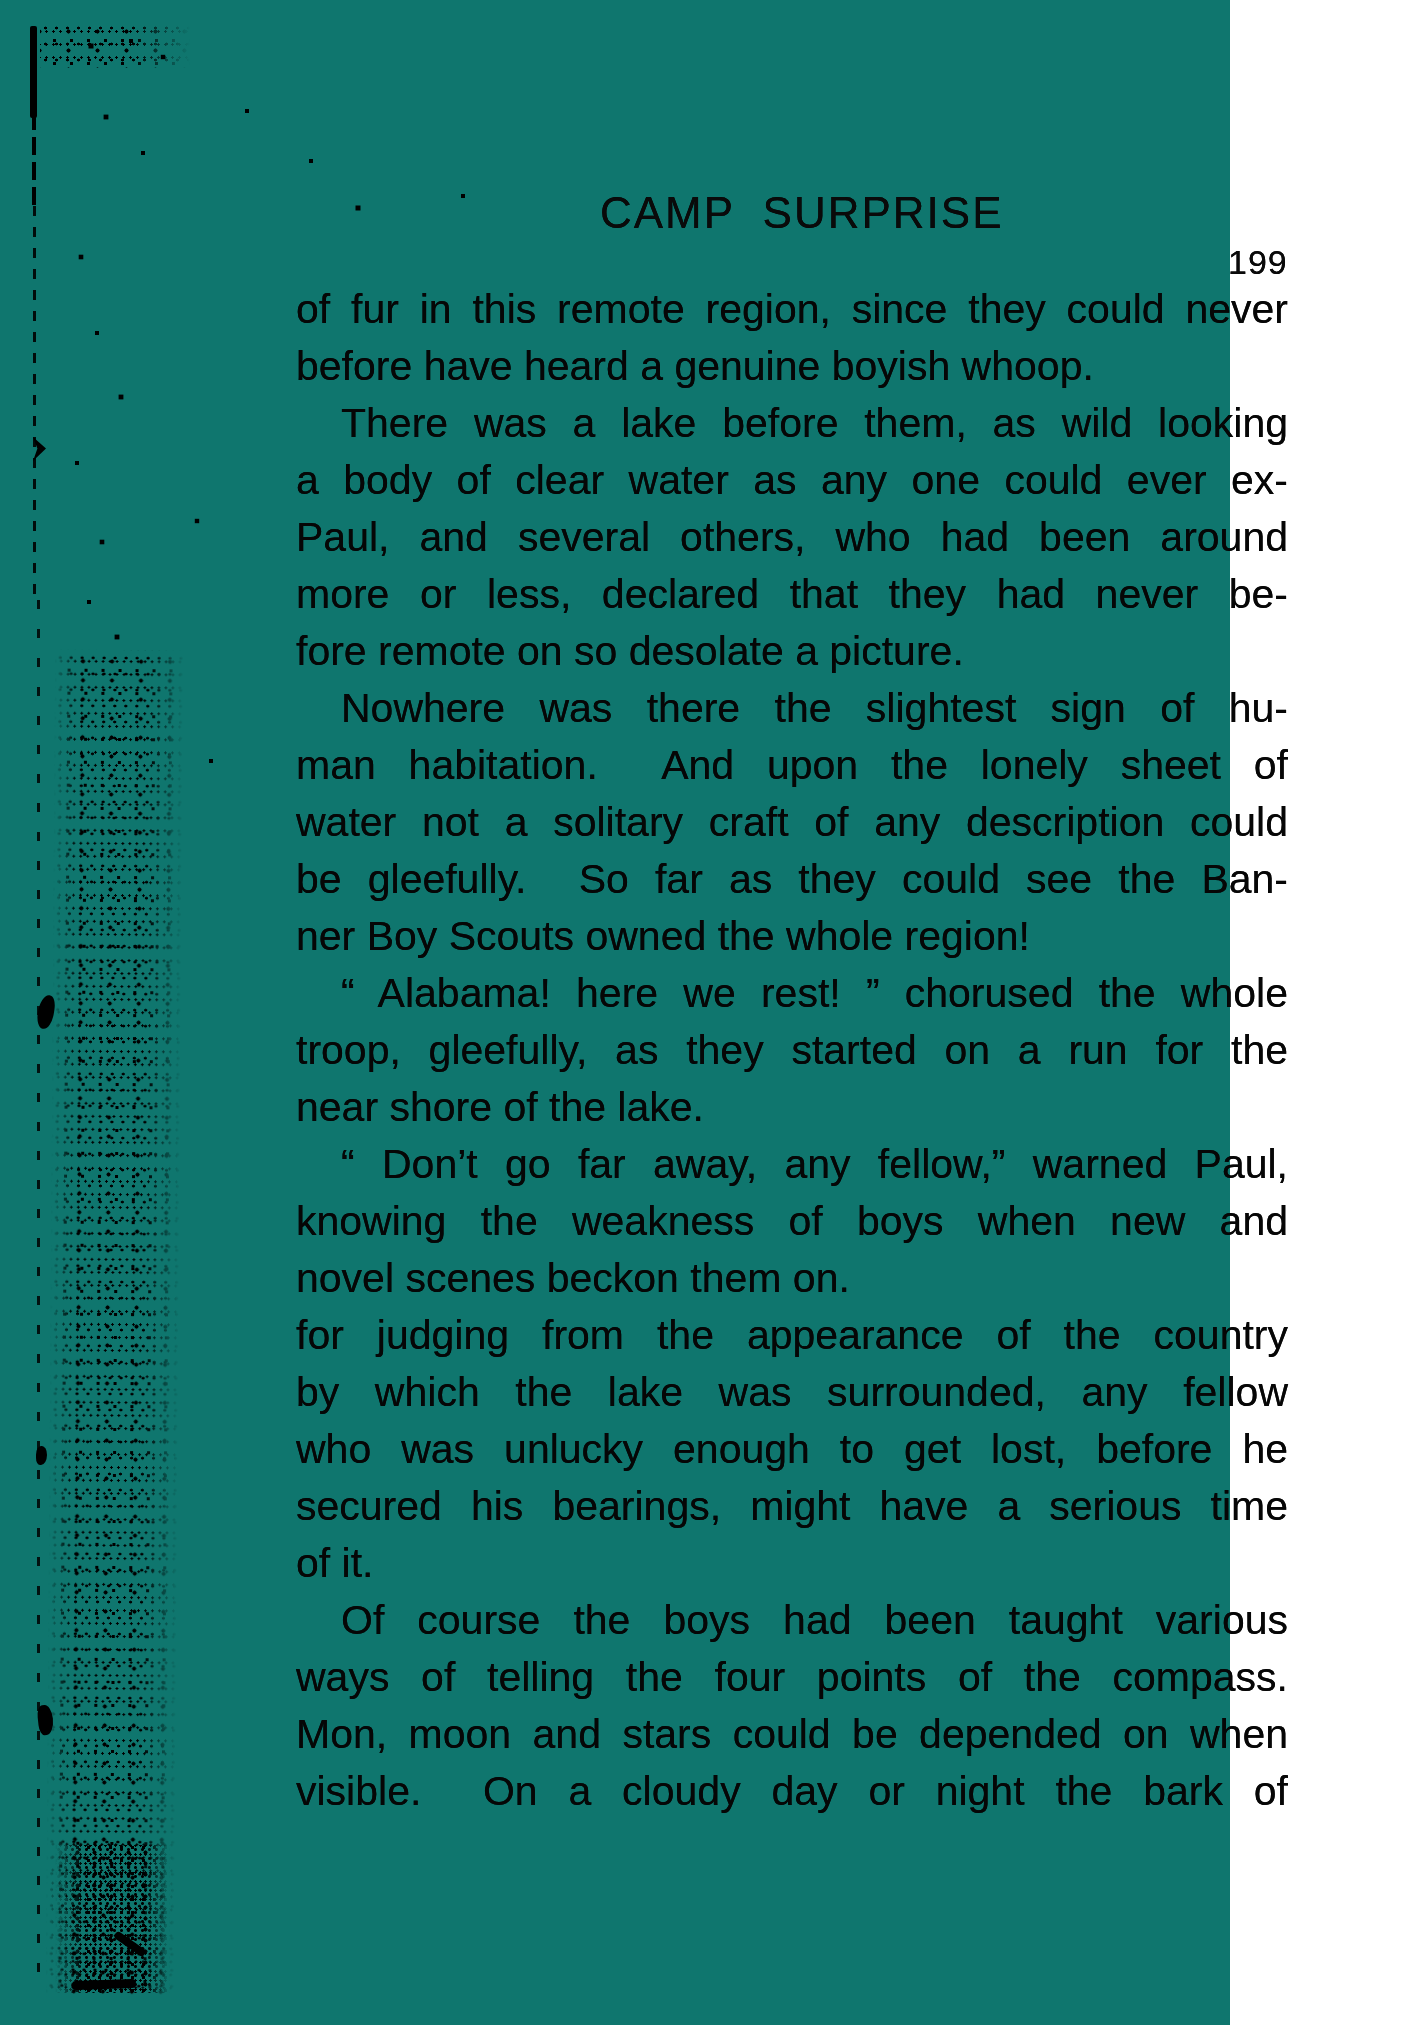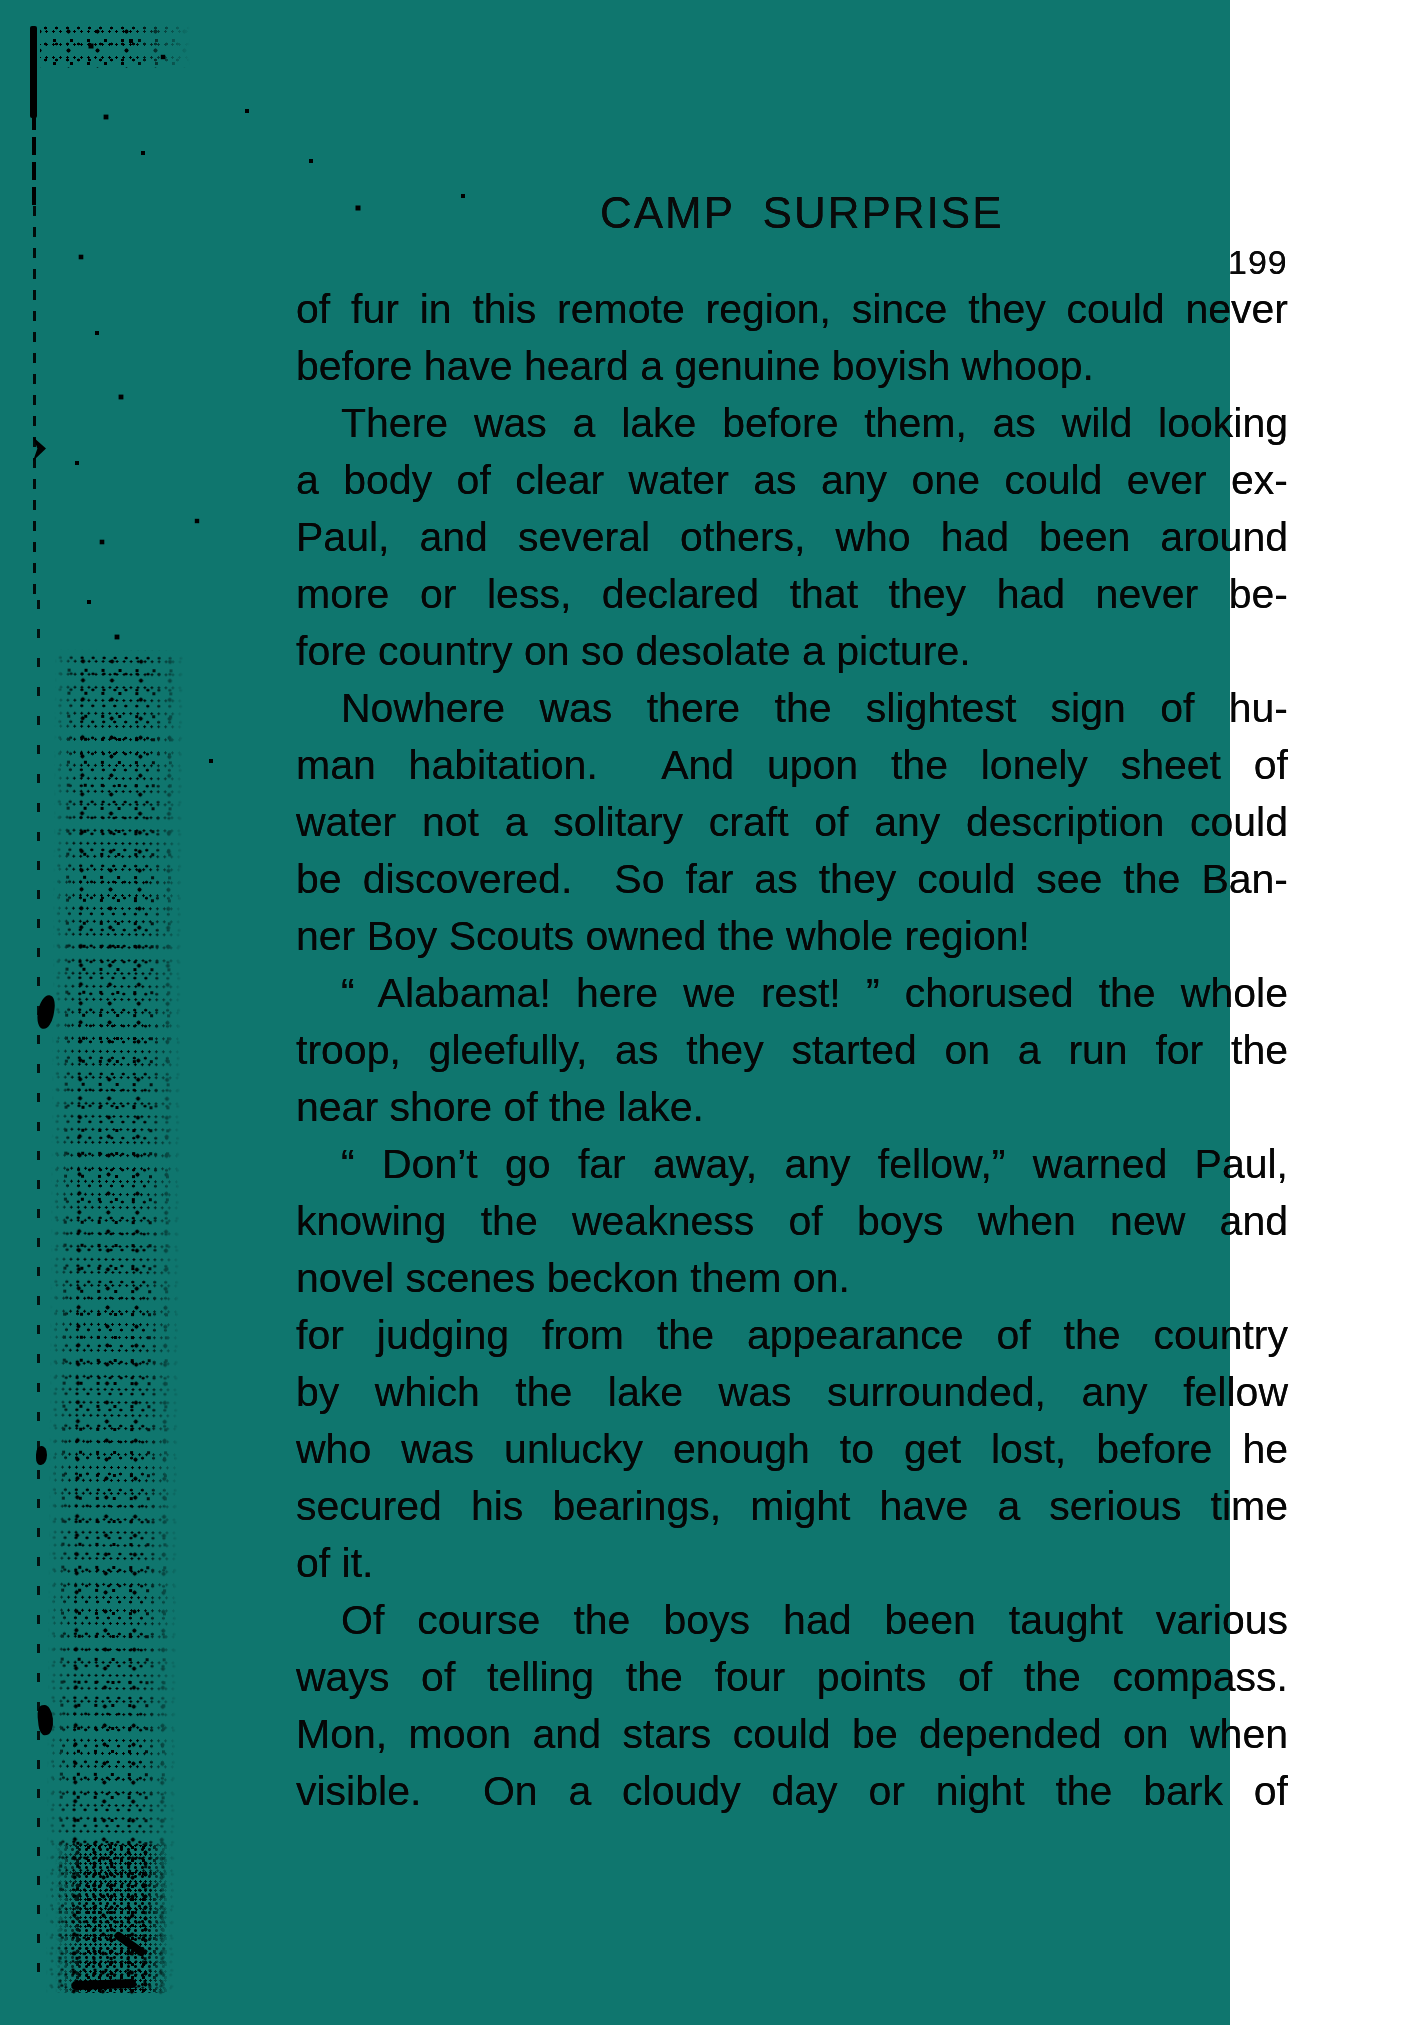--- a/index.html
+++ b/index.html
@@ -88,25 +88,25 @@
   <div class="running-title">CAMP SURPRISE</div>
   <div class="folio">199</div>
 
   <div class="body-text" id="body-text">
       <div class="line">of fur in this remote region, since they could never</div>
       <div class="line last">before have heard a genuine boyish whoop.</div>
       <div class="line indent">There was a lake before them, as wild looking</div>
       <div class="line">a body of clear water as any one could ever ex-</div>
       <div class="line">Paul, and several others, who had been around</div>
       <div class="line">more or less, declared that they had never be-</div>
-      <div class="line last">fore country on so desolate a picture.</div>
+      <div class="line last">fore remote on so desolate a picture.</div>
       <div class="line indent">Nowhere was there the slightest sign of hu-</div>
       <div class="line">man habitation.  And upon the lonely sheet of</div>
       <div class="line">water not a solitary craft of any description could</div>
-      <div class="line">be discovered.  So far as they could see the Ban-</div>
+      <div class="line">be gleefully.  So far as they could see the Ban-</div>
       <div class="line last">ner Boy Scouts owned the whole region!</div>
       <div class="line indent">“ Alabama! here we rest! ” chorused the whole</div>
       <div class="line">troop, gleefully, as they started on a run for the</div>
       <div class="line last">near shore of the lake.</div>
       <div class="line indent">“ Don’t go far away, any fellow,” warned Paul,</div>
       <div class="line">knowing the weakness of boys when new and</div>
       <div class="line last">novel scenes beckon them on.</div>
       <div class="line">for judging from the appearance of the country</div>
       <div class="line">by which the lake was surrounded, any fellow</div>
       <div class="line">who was unlucky enough to get lost, before he</div>

